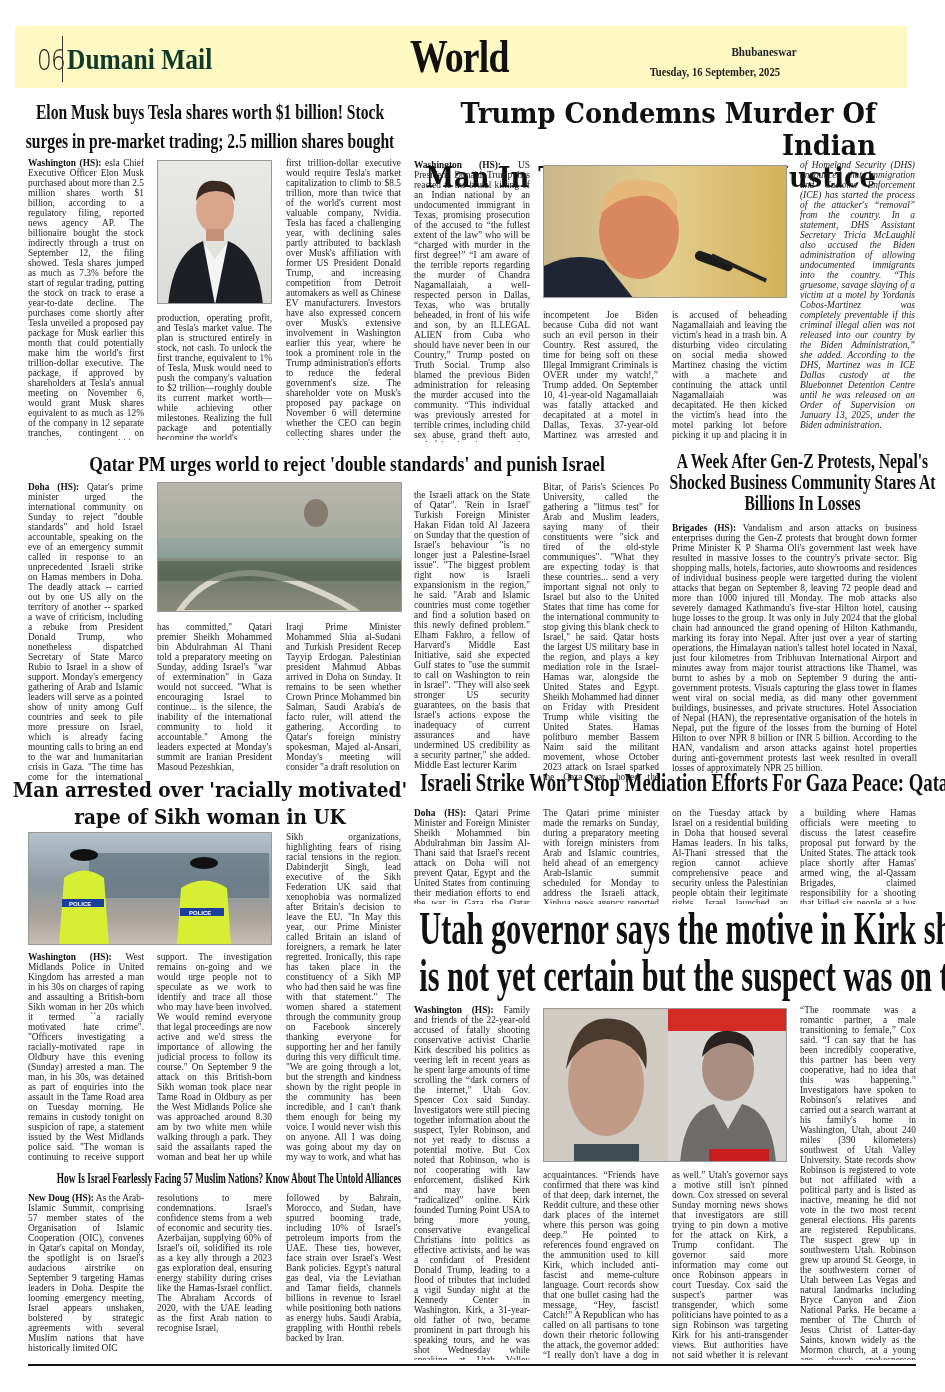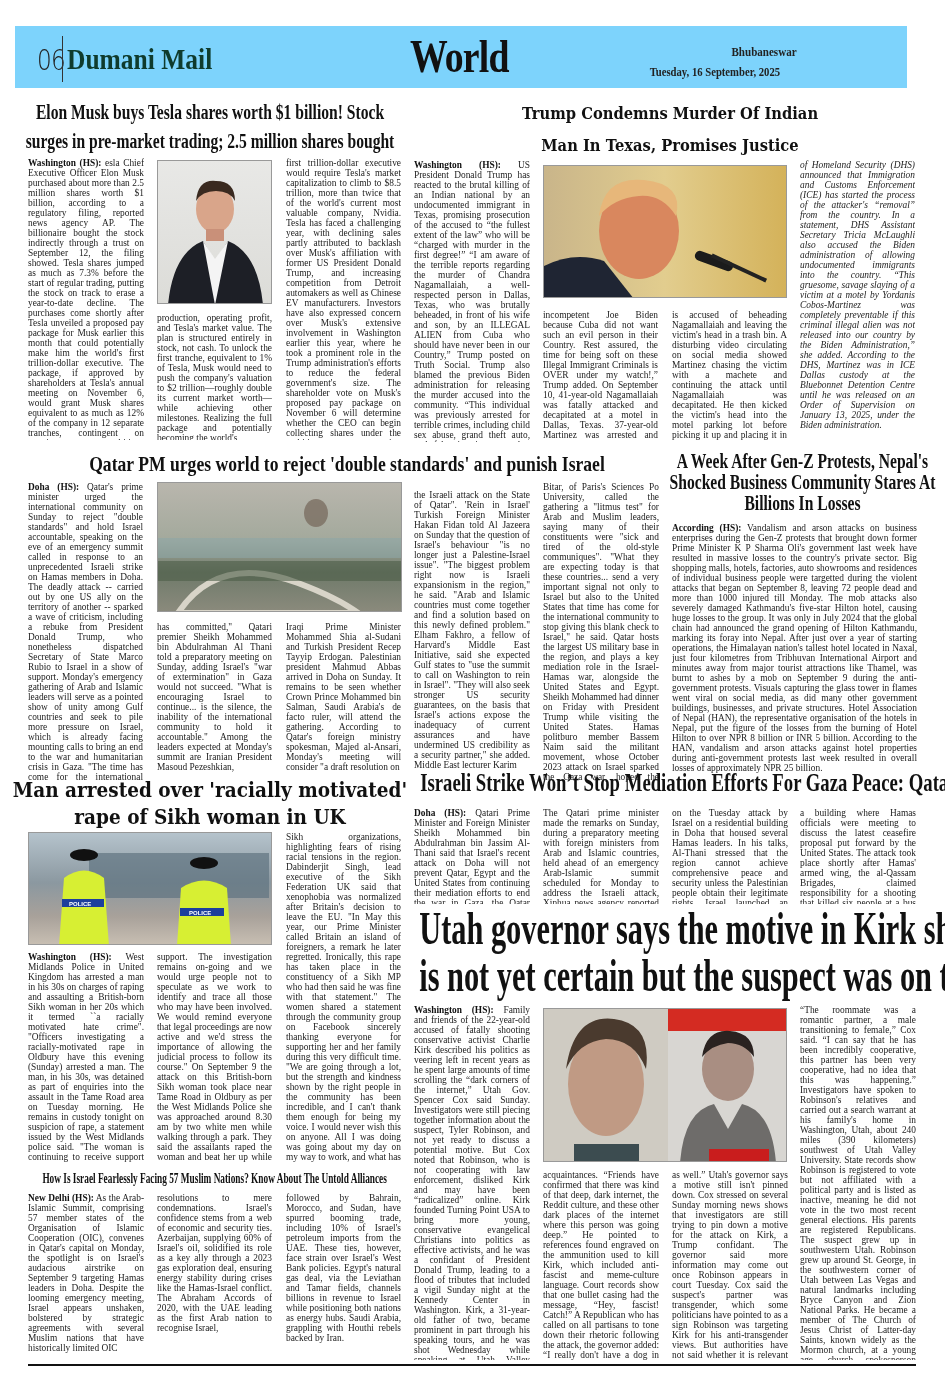--- a/index.html
+++ b/index.html
@@ -1,19 +1,19 @@
 <!DOCTYPE html>
 <html><head>
 <meta charset="utf-8">
 <style>
   * { box-sizing: border-box; margin: 0; padding: 0; }
   html, body { width: 945px; height: 1392px; background: #ffffff; overflow: hidden; }
   body { position: relative; font-family: "Liberation Serif", "DejaVu Serif", serif; color: #1a1a1a; }
 
-  .masthead { position: absolute; left: 15px; top: 26px; width: 892px; height: 62px; background: #7dd3fc; }
+  .masthead { position: absolute; left: 15px; top: 26px; width: 892px; height: 62px; background: #fef9c3; }
   .mh-page { position: absolute; left: 22px; top: 17px; font-family: "DejaVu Sans", sans-serif; font-weight: 200; font-size: 29px; color: #222; letter-spacing: -1px; transform: scaleX(0.8); transform-origin: left; }
   .mh-divider { position: absolute; left: 47px; top: 10px; width: 1px; height: 46px; background: #333; }
   .mh-brand { position: absolute; left: 52px; top: 16px; font-family: "Liberation Serif", serif; font-weight: bold; font-size: 30px; color: #0f3b2d; transform: scaleX(0.85); transform-origin: left; white-space: nowrap; }
   .mh-section { position: absolute; left: 395px; top: 4px; font-family: "Liberation Serif", serif; font-weight: bold; font-size: 46px; color: #111; transform: scaleX(0.82); transform-origin: left; letter-spacing: -1px; }
   .mh-city { position: absolute; right: 110px; top: 18px; font-weight: bold; font-size: 13px; color: #222; transform: scaleX(0.85); transform-origin: right; }
   .mh-date { position: absolute; right: 127px; top: 38px; font-weight: bold; font-size: 13px; color: #222; transform: scaleX(0.82); transform-origin: right; white-space: nowrap; }
 
   .headline { position: absolute; font-family: "Liberation Serif", serif; font-weight: bold; color: #111; text-align: center; line-height: 1.25; }
   .col { position: absolute; font-size: 9.4px; line-height: 10px; text-align: justify; color: #222; overflow: hidden; }
   .col b.dl { font-weight: bold; color: #111; }
@@ -52,21 +52,21 @@
   </div>
   <div class="col" style="left:157px; top:313px; width:115px; height:127px;">
     <span>production, operating profit, and Tesla's market value. The plan is structured entirely in stock, not cash. To unlock the first tranche, equivalent to 1% of Tesla, Musk would need to push the company's valuation to $2 trillion—roughly double its current market worth—while achieving other milestones. Realizing the full package and potentially becoming the world's</span>
   </div>
   <div class="col" style="left:286px; top:158px; width:115px; height:282px;">
     <span>first trillion-dollar executive would require Tesla's market capitalization to climb to $8.5 trillion, more than twice that of the world's current most valuable company, Nvidia. Tesla has faced a challenging year, with declining sales partly attributed to backlash over Musk's affiliation with former US President Donald Trump, and increasing competition from Detroit automakers as well as Chinese EV manufacturers. Investors have also expressed concern over Musk's extensive involvement in Washington earlier this year, where he took a prominent role in the Trump administration's efforts to reduce the federal government's size. The shareholder vote on Musk's proposed pay package on November 6 will determine whether the CEO can begin collecting shares under the ambitious new compensation plan.</span>
   </div>
 </div>
 
 <div>
-  <div class="headline" style="left:420px; top:98px; width:500px; font-size:16px; line-height:32px; font-family:'DejaVu Serif',serif;">
+  <div class="headline" style="left:396px; top:98px; width:500px; font-size:28px; line-height:32px; font-family:'DejaVu Serif',serif;text-align:right;">
     <div style="transform:scaleX(0.92);">Trump Condemns Murder Of Indian</div>
     <div style="transform:scaleX(0.92);">Man In Texas, Promises Justice</div>
   </div>
   <div class="col" style="left:414px; top:160px; width:116px; height:282px;">
     <b class="dl">Washington (HS):</b>
     <span>US President Donald Trump has reacted to the brutal killing of an Indian national by an undocumented immigrant in Texas, promising prosecution of the accused to “the fullest extent of the law” who will be “charged with murder in the first degree!” “I am aware of the terrible reports regarding the murder of Chandra Nagamallaiah, a well-respected person in Dallas, Texas, who was brutally beheaded, in front of his wife and son, by an ILLEGAL ALIEN from Cuba who should have never been in our Country,” Trump posted on Truth Social. Trump also blamed the previous Biden administration for releasing the murder accused into the community. “This individual was previously arrested for terrible crimes, including child sex abuse, grand theft auto, and false imprisonment, but was released back into our Homeland under</span>
   </div>
   <div class="photo" style="left:543px; top:165px; width:244px; height:133px; background:linear-gradient(90deg,#c9b58a 0%,#e2cd8e 50%,#d4b25a 100%);" aria-label="Donald Trump speaking at a microphone">
     <svg width="244" height="133" viewBox="0 0 244 133">
       <path d="M0 133 L0 100 Q30 85 60 95 L90 133Z" fill="#1f2533"></path>
@@ -117,21 +117,21 @@
   </div>
 </div>
 
 <div>
   <div class="headline" style="left:670px; top:451px; width:265px; font-size:20px; line-height:21px;">
     <div style="transform:scaleX(0.78); white-space:nowrap; margin-left:-40px; width:345px;">A Week After Gen-Z Protests, Nepal's</div>
     <div style="transform:scaleX(0.78); white-space:nowrap; margin-left:-40px; width:345px;">Shocked Business Community Stares At</div>
     <div style="transform:scaleX(0.78); white-space:nowrap; margin-left:-40px; width:345px;">Billions In Losses</div>
   </div>
   <div class="col" style="left:672px; top:523px; width:245px; height:262px;">
-    <b class="dl">According (HS):</b>
+    <b class="dl">Brigades (HS):</b>
     <span>Vandalism and arson attacks on business enterprises during the Gen-Z protests that brought down former Prime Minister K P Sharma Oli's government last week have resulted in massive losses to the country's private sector. Big shopping malls, hotels, factories, auto showrooms and residences of individual business people were targetted during the violent attacks that began on September 8, leaving 72 people dead and more than 1000 injured till Monday. The mob attacks also severely damaged Kathmandu's five-star Hilton hotel, causing huge losses to the group. It was only in July 2024 that the global chain had announced the grand opening of Hilton Kathmandu, marking its foray into Nepal. After just over a year of starting operations, the Himalayan nation's tallest hotel located in Naxal, just four kilometres from Tribhuvan International Airport and minutes away from major tourist attractions like Thamel, was burnt to ashes by a mob on September 9 during the anti-government protests. Visuals capturing the glass tower in flames went viral on social media, as did many other government buildings, businesses, and private structures. Hotel Association of Nepal (HAN), the representative organisation of the hotels in Nepal, put the figure of the losses from the burning of Hotel Hilton to over NPR 8 billion or INR 5 billion. According to the HAN, vandalism and arson attacks against hotel properties during anti-government protests last week resulted in overall losses of approximately NPR 25 billion.</span>
   </div>
 </div>
 
 <div>
   <div class="headline" style="left:10px; top:776px; width:400px; font-size:21px; line-height:27px; font-family:'DejaVu Serif',serif;">
     <div style="transform:scaleX(0.88); white-space:nowrap; margin-left:-27px; width:454px;">Man arrested over 'racially motivated'</div>
     <div style="transform:scaleX(0.88); white-space:nowrap; margin-left:-27px; width:454px;">rape of Sikh woman in UK</div>
   </div>
   <div class="photo" style="left:28px; top:832px; width:244px; height:113px; background:linear-gradient(180deg,#b5c3cc 0%,#8b98a0 45%,#a8a19a 75%,#c7beb2 100%);" aria-label="Two police officers in high-visibility vests">
@@ -206,25 +206,25 @@
   </div>
   <div class="col" style="left:672px; top:1170px; width:116px; height:190px;">
     <span>as well.” Utah's governor says a motive still isn't pinned down. Cox stressed on several Sunday morning news shows that investigators are still trying to pin down a motive for the attack on Kirk, a Trump confidant. The governor said more information may come out once Robinson appears in court Tuesday. Cox said the suspect's partner was transgender, which some politicians have pointed to as a sign Robinson was targeting Kirk for his anti-transgender views. But authorities have not said whether it is relevant as they investigate Robinson's motive.</span>
   </div>
   <div class="col" style="left:800px; top:1005px; width:116px; height:355px;">
     <span>“The roommate was a romantic partner, a male transitioning to female,” Cox said. “I can say that he has been incredibly cooperative, this partner has been very cooperative, had no idea that this was happening.” Investigators have spoken to Robinson's relatives and carried out a search warrant at his family's home in Washington, Utah, about 240 miles (390 kilometers) southwest of Utah Valley University. State records show Robinson is registered to vote but not affiliated with a political party and is listed as inactive, meaning he did not vote in the two most recent general elections. His parents are registered Republicans. The suspect grew up in southwestern Utah. Robinson grew up around St. George, in the southwestern corner of Utah between Las Vegas and natural landmarks including Bryce Canyon and Zion National Parks. He became a member of The Church of Jesus Christ of Latter-day Saints, known widely as the Mormon church, at a young age, church spokesperson Doug Andersen said.</span>
   </div>
 </div>
 
 <div>
-  <div class="headline" style="left:28px; top:1168px; width:373px; font-size:15px; line-height:20px; text-align:center;">
+  <div class="headline" style="left:28px; top:1168px; width:373px; font-size:15px; line-height:20px; text-align:right;">
     <div style="transform:scaleX(0.62); transform-origin:left top; white-space:nowrap; width:602px;">How Is Israel Fearlessly Facing 57 Muslim Nations? Know About The Untold Alliances</div>
   </div>
   <div class="col" style="left:28px; top:1193px; width:116px; height:160px;">
-    <b class="dl">New Delhi (HS):</b>
+    <b class="dl">New Doug (HS):</b>
     <span>As the Arab-Islamic Summit, comprising 57 member states of the Organisation of Islamic Cooperation (OIC), convenes in Qatar's capital on Monday, the spotlight is on Israel's audacious airstrike on September 9 targeting Hamas leaders in Doha. Despite the looming emergency meeting, Israel appears unshaken, bolstered by strategic agreements with several Muslim nations that have historically limited OIC</span>
   </div>
   <div class="col" style="left:157px; top:1193px; width:115px; height:160px;">
     <span>resolutions to mere condemnations. Israel's confidence stems from a web of economic and security ties. Azerbaijan, supplying 60% of Israel's oil, solidified its role as a key ally through a 2023 gas exploration deal, ensuring energy stability during crises like the Hamas-Israel conflict. The Abraham Accords of 2020, with the UAE leading as the first Arab nation to recognise Israel,</span>
   </div>
   <div class="col" style="left:286px; top:1193px; width:115px; height:160px;">
     <span>followed by Bahrain, Morocco, and Sudan, have spurred booming trade, including 10% of Israel's petroleum imports from the UAE. These ties, however, face strain over Israel's West Bank policies. Egypt's natural gas deal, via the Leviathan and Tamar fields, channels billions in revenue to Israel while positioning both nations as energy hubs. Saudi Arabia, grappling with Houthi rebels backed by Iran.</span>
   </div>
 </div>
 

